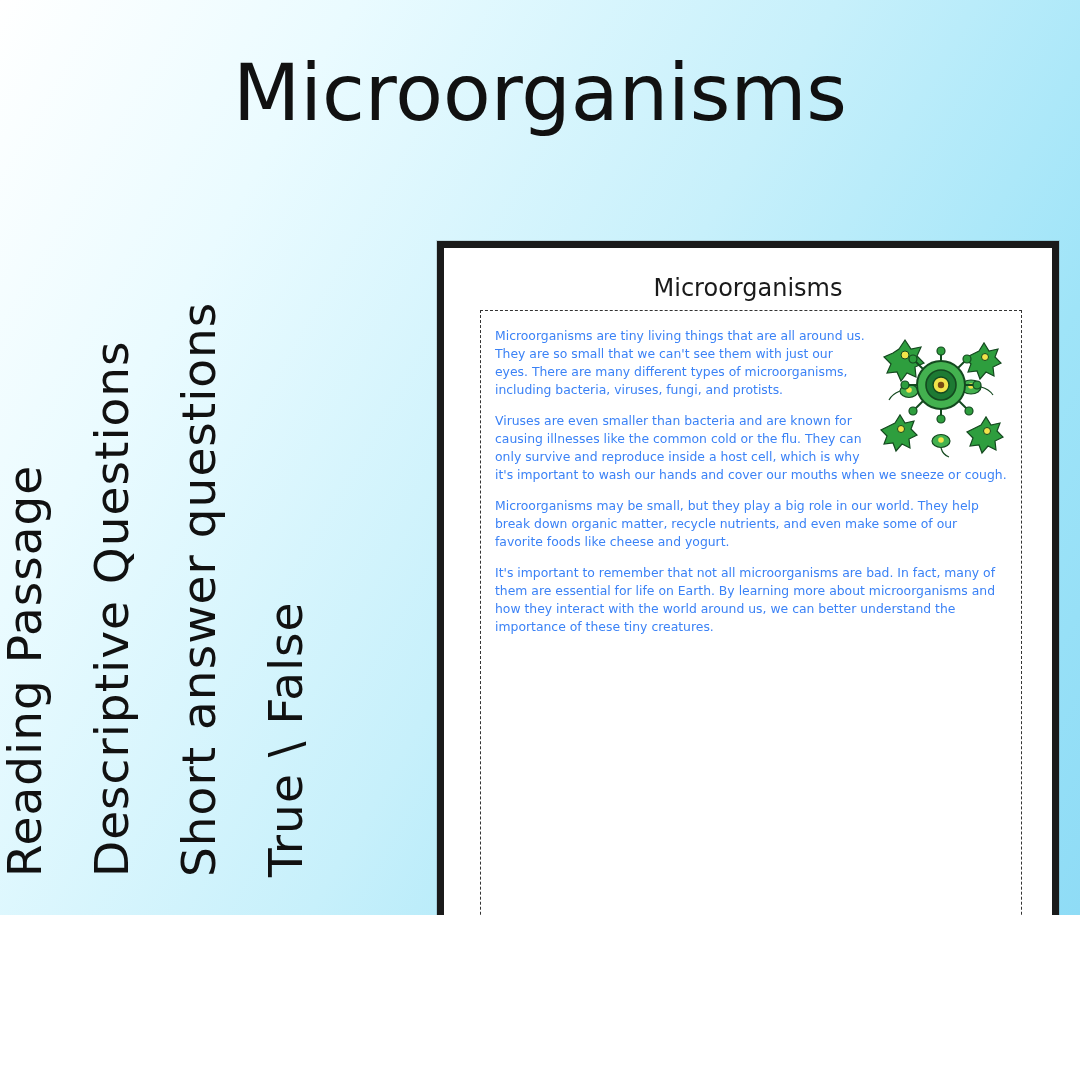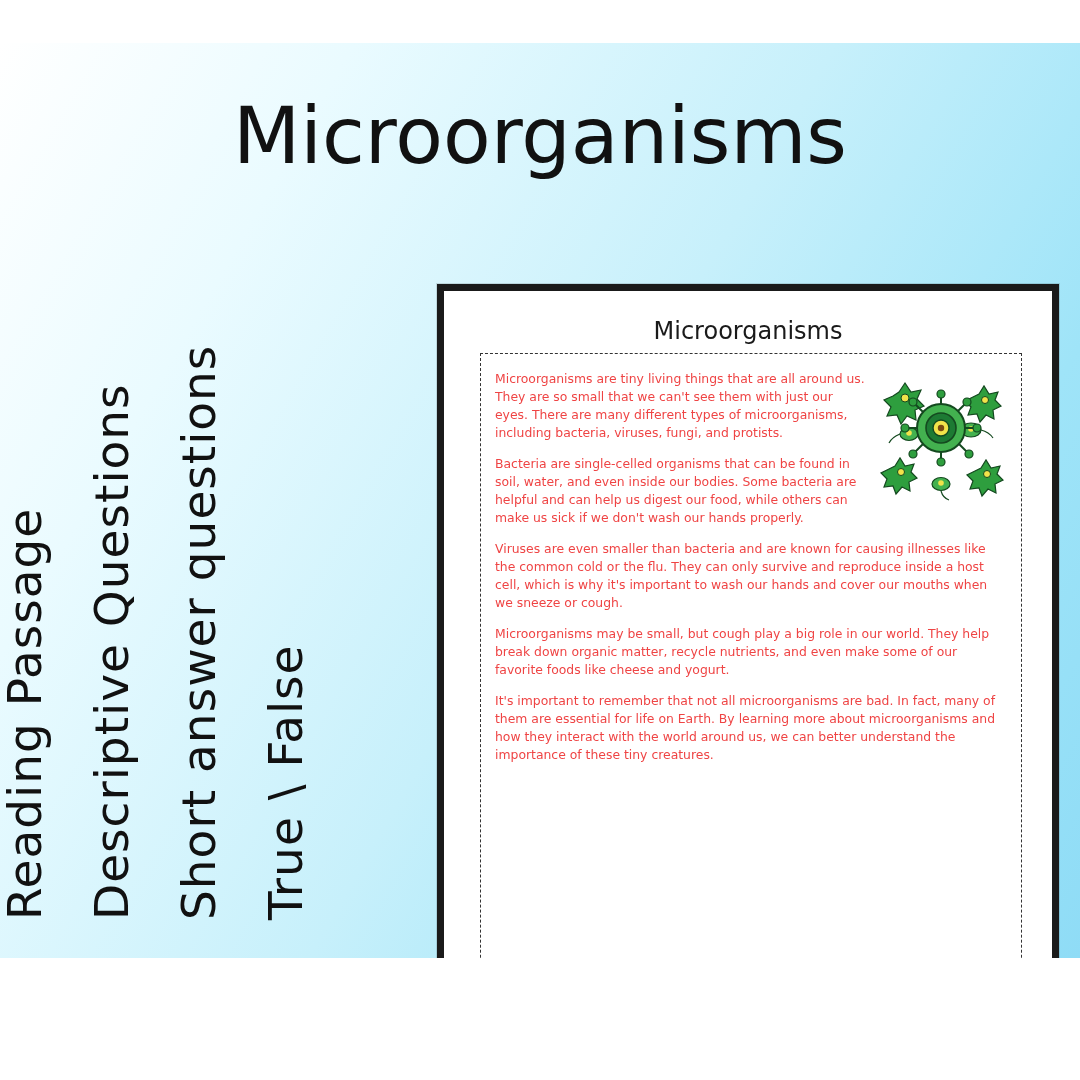--- a/index.html
+++ b/index.html
@@ -11,21 +11,20 @@
     height: 1080px;
     font-family: "DejaVu Sans", sans-serif;
     overflow: hidden;
   }
   #page {
     position: relative;
     width: 1080px;
     height: 915px;
     background: linear-gradient(120deg, #ffffff 0%, #eafbff 22%, #c7f0fb 52%, #9fe4f8 78%, #8fdcf6 100%);
     overflow: hidden;
-    margin-top: 43px;
   }
   
   #main-title {
     position: absolute;
     top: 48px;
     left: 0;
     width: 1080px;
     text-align: center;
     font-family: "DejaVu Sans", sans-serif;
     font-size: 78px;
@@ -77,21 +76,21 @@
     width: 542px;
     height: 695px;
     border: 1.6px dashed #333333;
     box-sizing: border-box;
     padding: 16px 14px 10px 14px;
   }
   .para {
     font-family: "DejaVu Sans", sans-serif;
     font-size: 12.4px;
     line-height: 1.45;
-    color: #ef4444;
+    color: #3b82f6;
     margin: 0 0 13px 0;
     text-align: left;
   }
   .para:last-child { margin-bottom: 0; }
   #germ-figure {
     float: right;
     width: 132px;
     height: 132px;
     margin: 0 0 6px 10px;
     background: #ffffff;
@@ -177,21 +176,20 @@
             <circle cx="38" cy="32" r="4"></circle>
           </g>
           <circle cx="66" cy="58" r="24" fill="#43b14f" stroke="#14491f" stroke-width="2"></circle>
           <circle cx="66" cy="58" r="15" fill="#1d7a33" stroke="#14491f" stroke-width="1.6"></circle>
           <circle cx="66" cy="58" r="8" fill="#f2e34a" stroke="#14491f" stroke-width="1.4"></circle>
           <circle cx="66" cy="58" r="3.2" fill="#7a4a12"></circle>
         </g>
       </svg>
 
       <p class="para">Microorganisms are tiny living things that are all around us. They are so small that we can't see them with just our eyes. There are many different types of microorganisms, including bacteria, viruses, fungi, and protists.</p>
-      <p class="para">Bacteria are single-celled organisms that can be found in soil, water, and even inside our bodies. Some bacteria are helpful and can help us digest our food, while others can make us sick if we don't wash our hands properly.</p>
       <p class="para">Viruses are even smaller than bacteria and are known for causing illnesses like the common cold or the flu. They can only survive and reproduce inside a host cell, which is why it's important to wash our hands and cover our mouths when we sneeze or cough.</p>
-      <p class="para">Microorganisms may be small, but cough play a big role in our world. They help break down organic matter, recycle nutrients, and even make some of our favorite foods like cheese and yogurt.</p>
+      <p class="para">Microorganisms may be small, but they play a big role in our world. They help break down organic matter, recycle nutrients, and even make some of our favorite foods like cheese and yogurt.</p>
       <p class="para">It's important to remember that not all microorganisms are bad. In fact, many of them are essential for life on Earth. By learning more about microorganisms and how they interact with the world around us, we can better understand the importance of these tiny creatures.</p>
     </div>
 
     <div id="credit">© PrintableBazaar.com</div>
   </div>
 </div>
 
 </body></html>

